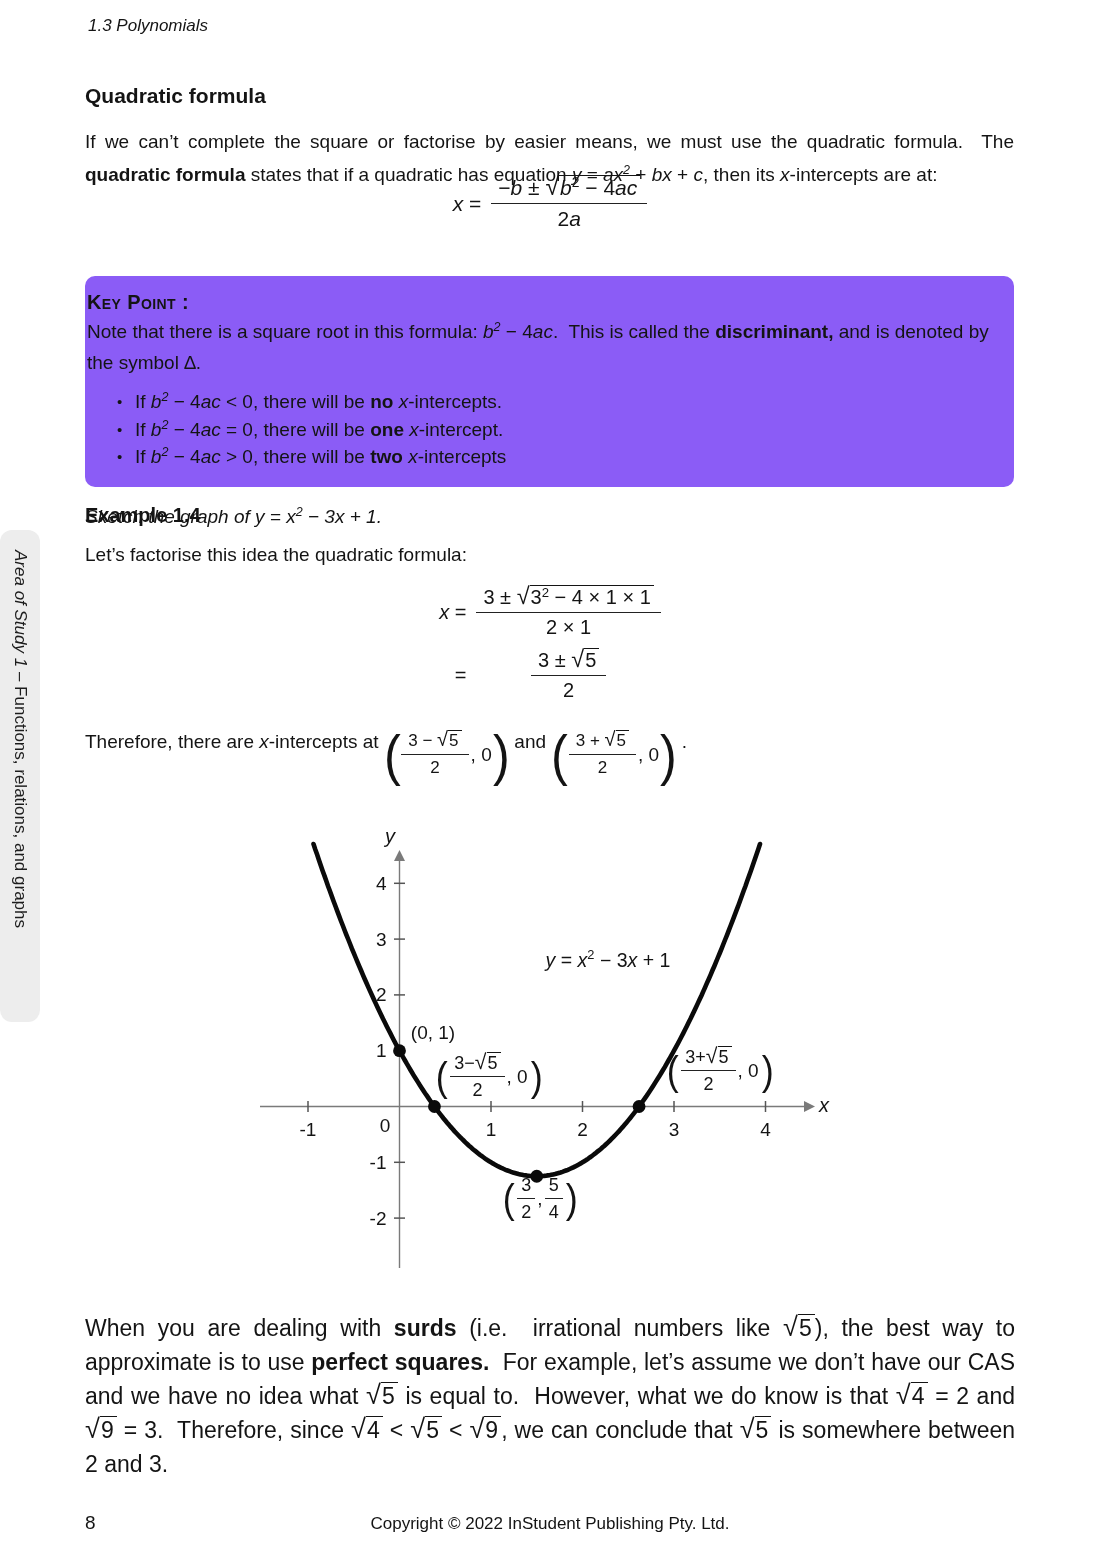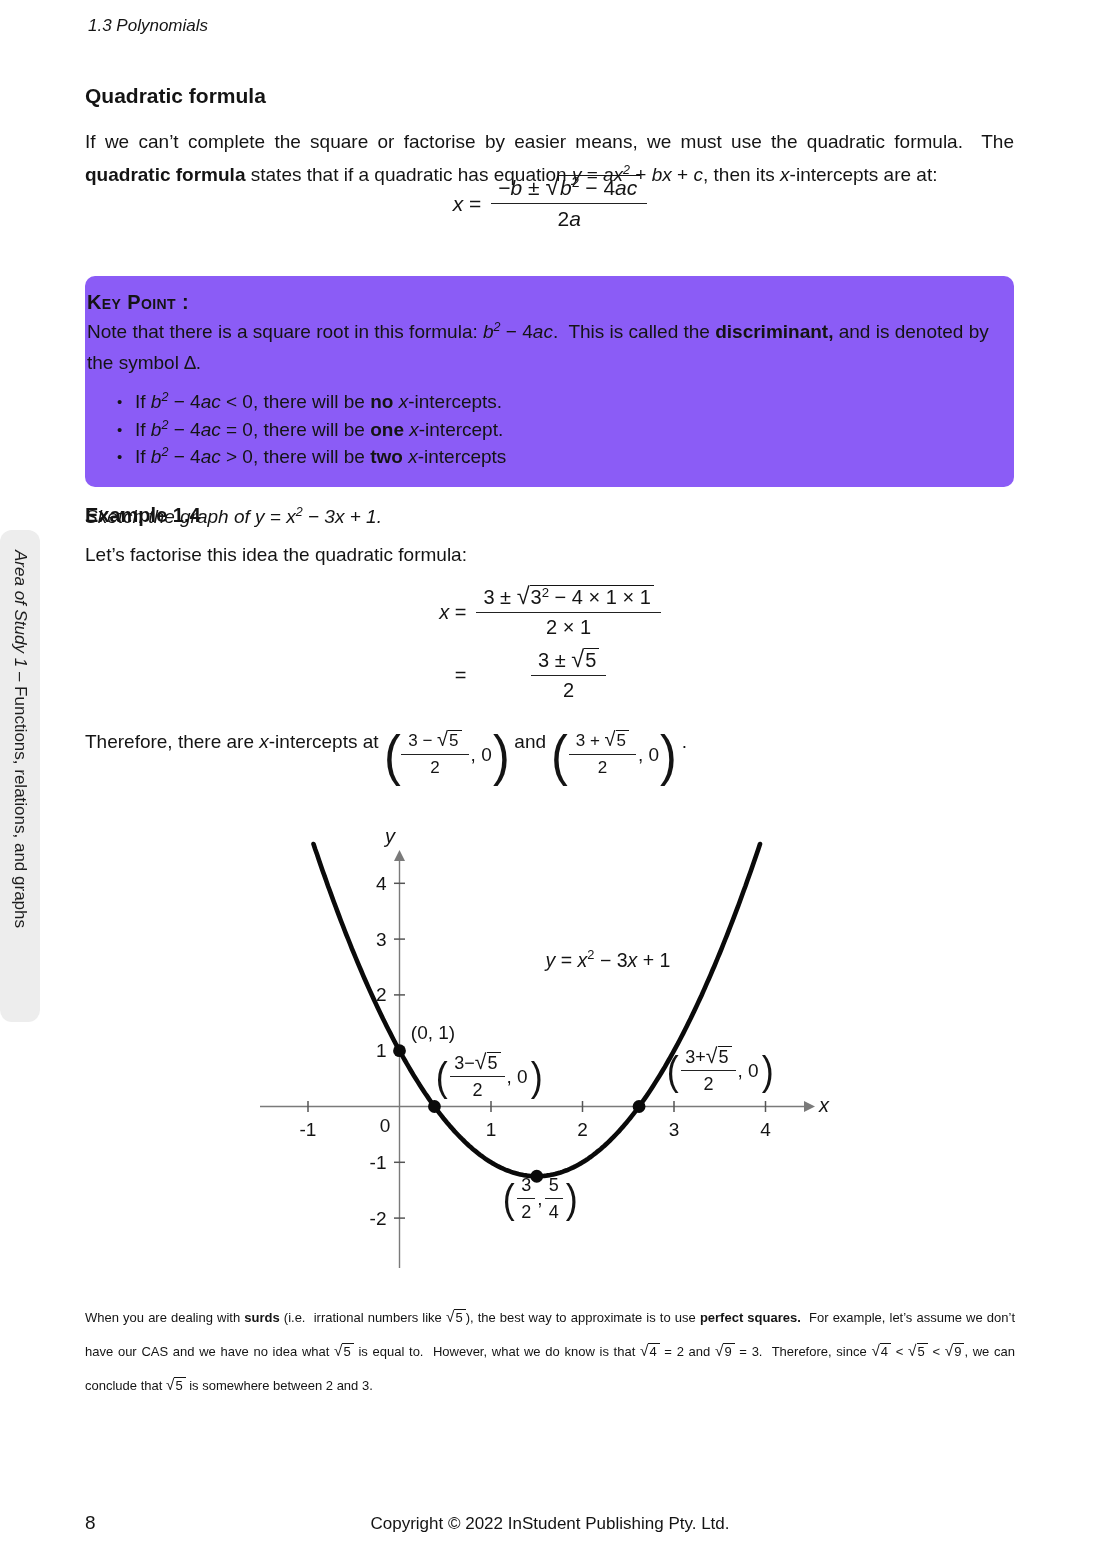--- a/index.html
+++ b/index.html
@@ -64,21 +64,21 @@
   .graph svg text{font-family:"Liberation Sans",sans-serif;font-size:19px;fill:#141414;}
   .glabel{position:absolute;transform:translate(-50%,-50%);white-space:nowrap;font-size:19px;}
   .glabel.axis{font-style:italic;font-size:20px;}
   .glabel .frac{font-size:18px;}
   .glabel .frac .num{padding:0 4px 2px;}
   .glabel .bigp{font-size:40px;}
   .glabel .pg{display:inline-flex;align-items:center;gap:2px;}
   .glabel.eq{font-size:19.5px;}
 
   
-  .surds{position:absolute;left:85px;top:1288px;width:930px;font-size:13px;line-height:34px;text-align:justify;}
+  .surds{position:absolute;left:85px;top:1288px;width:930px;font-size:23px;line-height:34px;text-align:justify;}
 </style>
 </head>
 <body>
 
 <div class="page">
 
   <div class="running-head">1.3 Polynomials</div>
 
   <div class="sideband">
     <div class="vtext"><span class="i">Area of Study 1 – </span><span>Functions, relations, and graphs</span></div>

